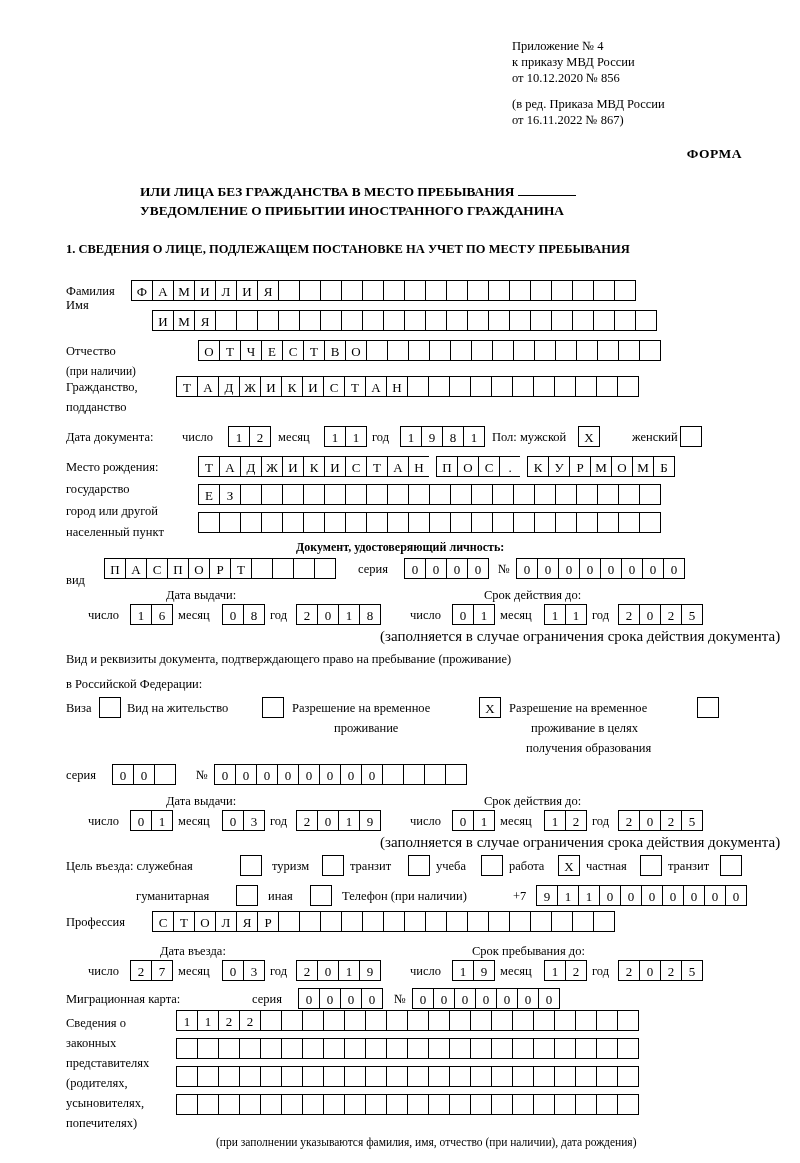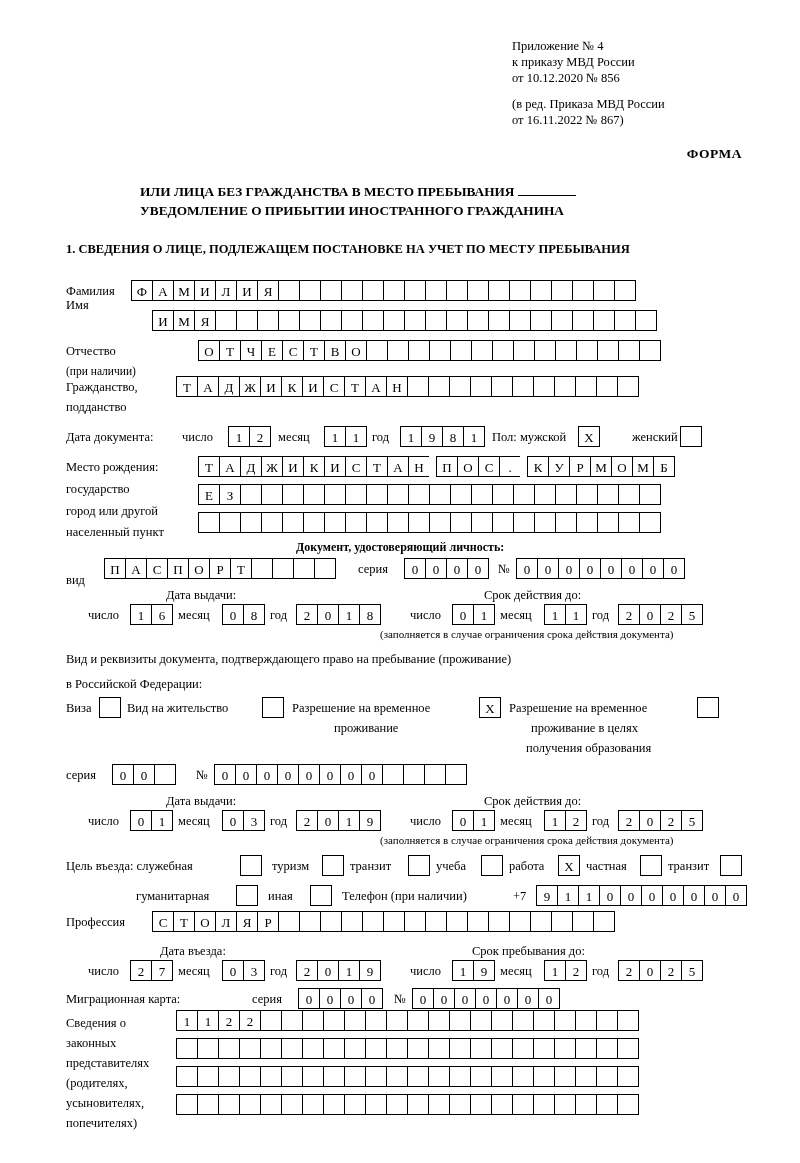--- a/index.html
+++ b/index.html
@@ -88,21 +88,21 @@
     background: #fff;
   }
   .bx.sep { border: none; width: 8px; }
   .centerline {
     position: absolute;
     font-size: 12px;
     font-weight: bold;
   }
   .note {
     position: absolute;
-    font-size: 11px;
+    font-size: 15px;
   }
   .footnote {
     position: absolute;
     font-size: 11.5px;
   }
 </style>
 </head>
 <body>
 
 <div class="page">
@@ -734,14 +734,15 @@
       <div class="bx"></div>
       <div class="bx"></div>
       <div class="bx"></div>
       <div class="bx"></div>
       <div class="bx"></div>
       <div class="bx"></div>
       <div class="bx"></div>
       <div class="bx"></div>
     </div>
 
+  <div class="footnote" style="top:1136px; left:216px;">(при заполнении указываются фамилия, имя, отчество (при наличии), дата рождения)</div>
 
 </div>
 
 </body></html>

